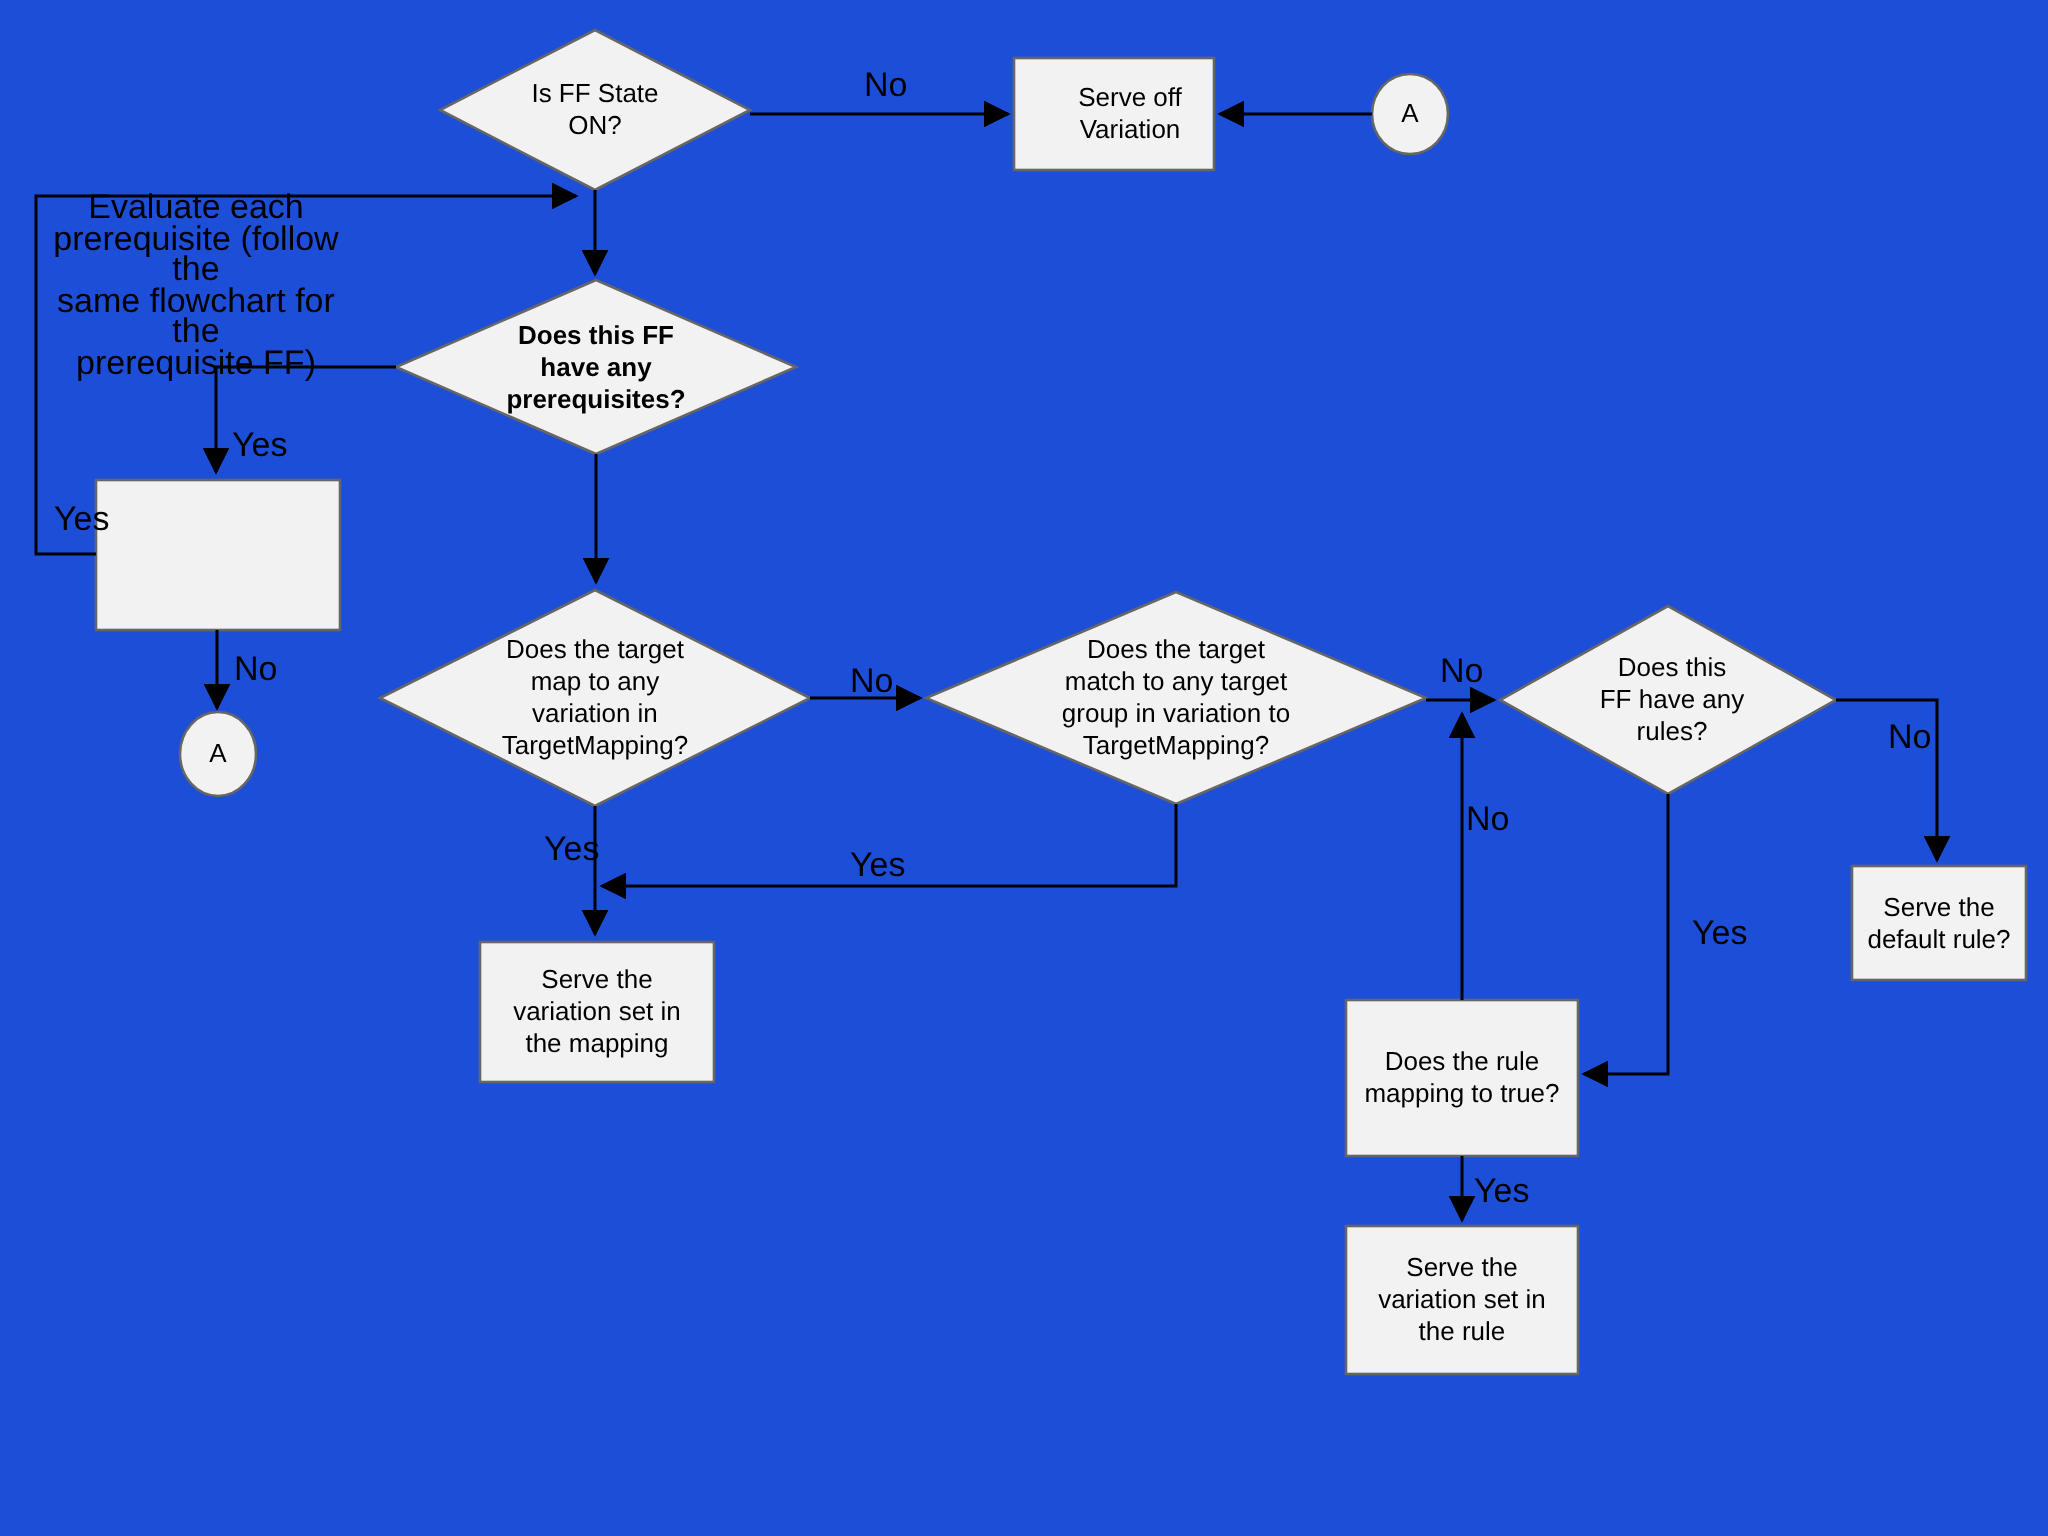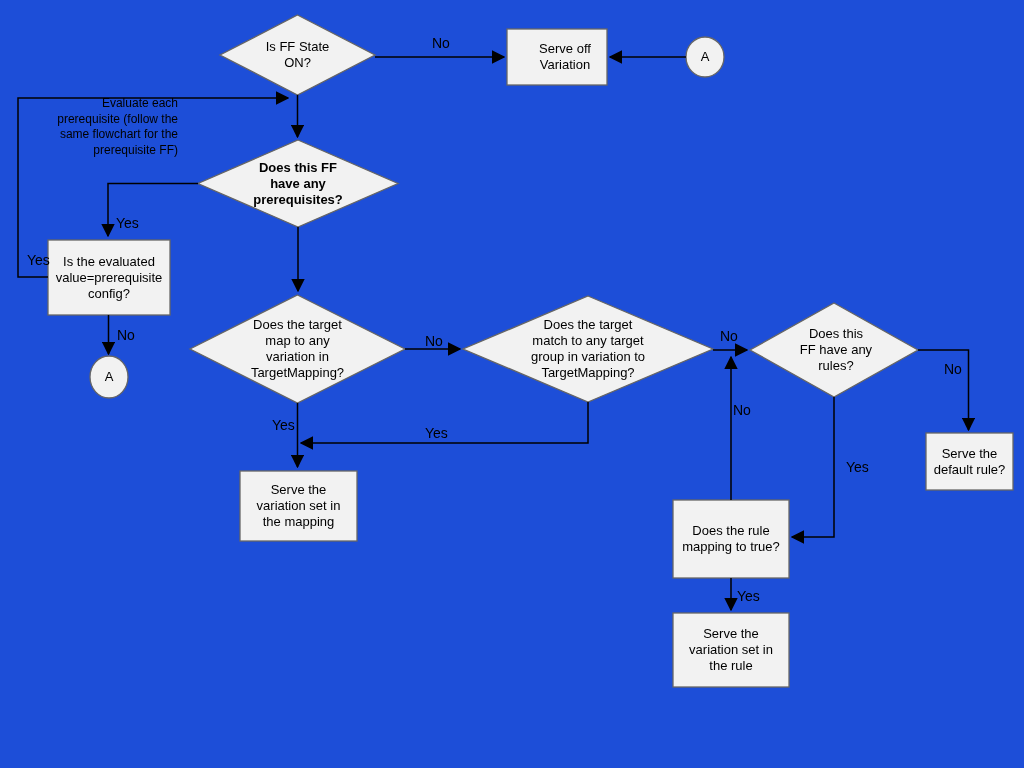--- a/index.html
+++ b/index.html
@@ -37,29 +37,29 @@
     align-items: center;
     justify-content: center;
     text-align: center;
     white-space: pre-line;
     font-size: 13px;
     line-height: 16px;
     color: #000000;
   }
   .note {
     position: absolute;
-    text-align: right;
+    text-align: center;
     white-space: pre-line;
-    font-size: 12px;
+    font-size: 17px;
     line-height: 15.5px;
     color: #000000;
   }
   .edge-label {
     position: absolute;
-    font-size: 14px;
+    font-size: 17px;
     line-height: 14px;
     color: #000000;
     white-space: nowrap;
   }
 </style>
 </head>
 <body>
 
 <div class="canvas">
 
@@ -106,23 +106,20 @@
   <div class="label" style="left:507px; top:29px; width:116px; height:56px;">Serve off
 Variation</div>
   <div class="label" style="left:686px; top:37px; width:38px; height:40px;">A</div>
   <div class="note" style="left:18px; top:96px; width:160px;">Evaluate each
 prerequisite (follow the
 same flowchart for the
 prerequisite FF)</div>
   <div class="label" style="left:198px; top:140px; width:200px; height:87px;font-weight:bold;">Does this FF
 have any
 prerequisites?</div>
-  <div class="label" style="left:48px; top:240px; width:122px; height:75px;">Is the evaluated
-value=prerequisite
-config?</div>
   <div class="label" style="left:90px; top:356px; width:38px; height:42px;">A</div>
   <div class="label" style="left:190px; top:295px; width:215px; height:108px;">Does the target
 map to any
 variation in
 TargetMapping?</div>
   <div class="label" style="left:463px; top:296px; width:250px; height:106px;">Does the target
 match to any target
 group in variation to
 TargetMapping?</div>
   <div class="label" style="left:752px; top:303px; width:168px; height:94px;">Does this

